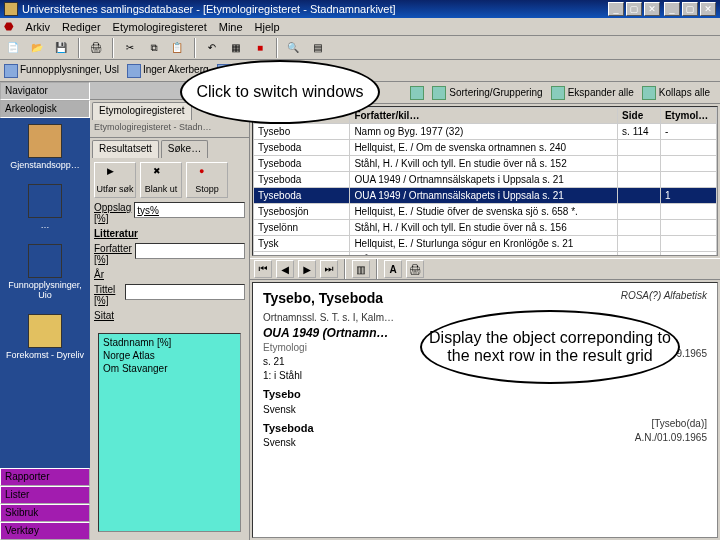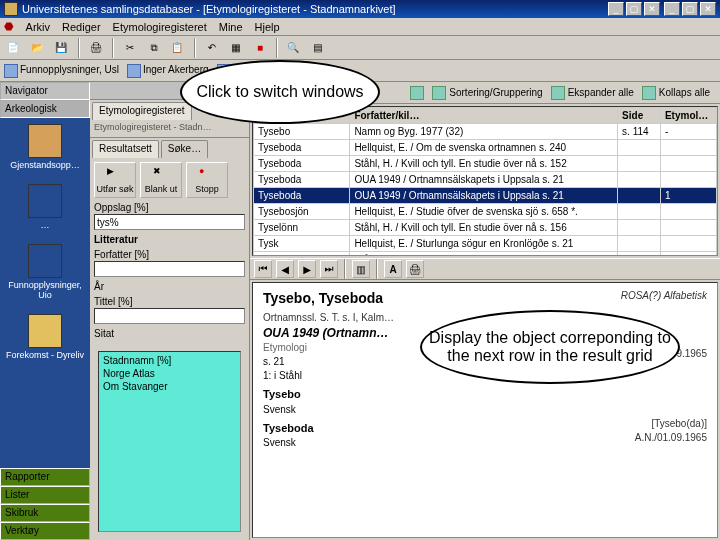--- a/index.html
+++ b/index.html
@@ -21,33 +21,33 @@
   .tb2-icon{width:14px;height:14px;background:#8ad;border:1px solid #46a;}
   .main{display:flex;height:calc(540px - 18px - 18px - 24px - 22px);}
   .leftcol{width:90px;background:#244a90;color:#fff;display:flex;flex-direction:column;}
   .leftheader{height:18px;background:#c0c0c0;color:#000;font-size:10px;padding:2px 4px;border:1px inset #fff;}
   .deskicons{flex:1;padding:6px 2px;display:flex;flex-direction:column;gap:14px;align-items:center;}
   .di{display:flex;flex-direction:column;align-items:center;gap:2px;width:80px;}
   .di .box{width:34px;height:34px;background:#d4a05a;border:1px solid #333;}
   .di .box.b2{background:#244a90;}
   .di .box.b3{background:#e2c060;}
   .di .lbl{font-size:9px;text-align:center;color:#fff;word-break:break-word;}
-  .leftbottom{background:#4d7c0f;color:#000;}
+  .leftbottom{background:#a21caf;color:#000;}
   .lb-item{height:18px;padding:2px 4px;font-size:10px;border:1px outset #fff;}
   .midcol{width:160px;background:#d4d0c8;border-right:1px solid #888;display:flex;flex-direction:column;}
   .midhdr{height:18px;background:#c0c0c0;padding:2px 4px;font-size:10px;border-bottom:1px solid #888;text-align:right;}
   .tabrow{height:20px;display:flex;align-items:flex-end;padding:0 2px;gap:2px;}
   .tab{height:18px;background:#d4d0c8;border:1px solid #888;border-bottom:none;padding:2px 6px;font-size:10px;border-radius:2px 2px 0 0;}
   .tab.active{background:#e8e4dc;}
   .infobar{height:18px;background:#d4d0c8;font-size:9px;padding:2px 4px;color:#555;border-bottom:1px solid #888;}
   .midform{padding:4px;display:flex;flex-direction:column;gap:4px;}
   .btnrow{display:flex;gap:4px;}
   .btn{height:36px;width:42px;background:#d4d0c8;border:1px outset #fff;display:flex;flex-direction:column;align-items:center;justify-content:center;font-size:9px;gap:2px;}
   .btn .bi{width:16px;height:16px;}
-  .field{display:flex;flex-direction:column;gap:1px;}
+  .field{display:flex;gap:1px;text-decoration:underline;}
   .field label{font-size:10px;}
   .field input{height:16px;border:1px inset #888;background:#fff;font-size:10px;padding:0 2px;width:100%;}
   .list{flex:1;background:#5eead4;border:1px inset #888;margin:8px;padding:2px;font-size:10px;}
   .list div{padding:1px 2px;}
   .rcol{flex:1;display:flex;flex-direction:column;background:#d4d0c8;}
   .rtoolbar{height:22px;background:#d4d0c8;border-bottom:1px solid #888;display:flex;align-items:center;gap:0;padding:0 6px;font-size:10px;}
   .rtoolbar .rtbtn{display:flex;align-items:center;gap:3px;padding:1px 4px;}
   .rtoolbar .ic{width:14px;height:14px;background:#8cb;border:1px solid #596;}
   .grid{height:150px;background:#fff;border:1px inset #888;margin:2px;overflow:auto;font-size:10px;position:relative;}
   .grid table{width:100%;border-collapse:collapse;}

